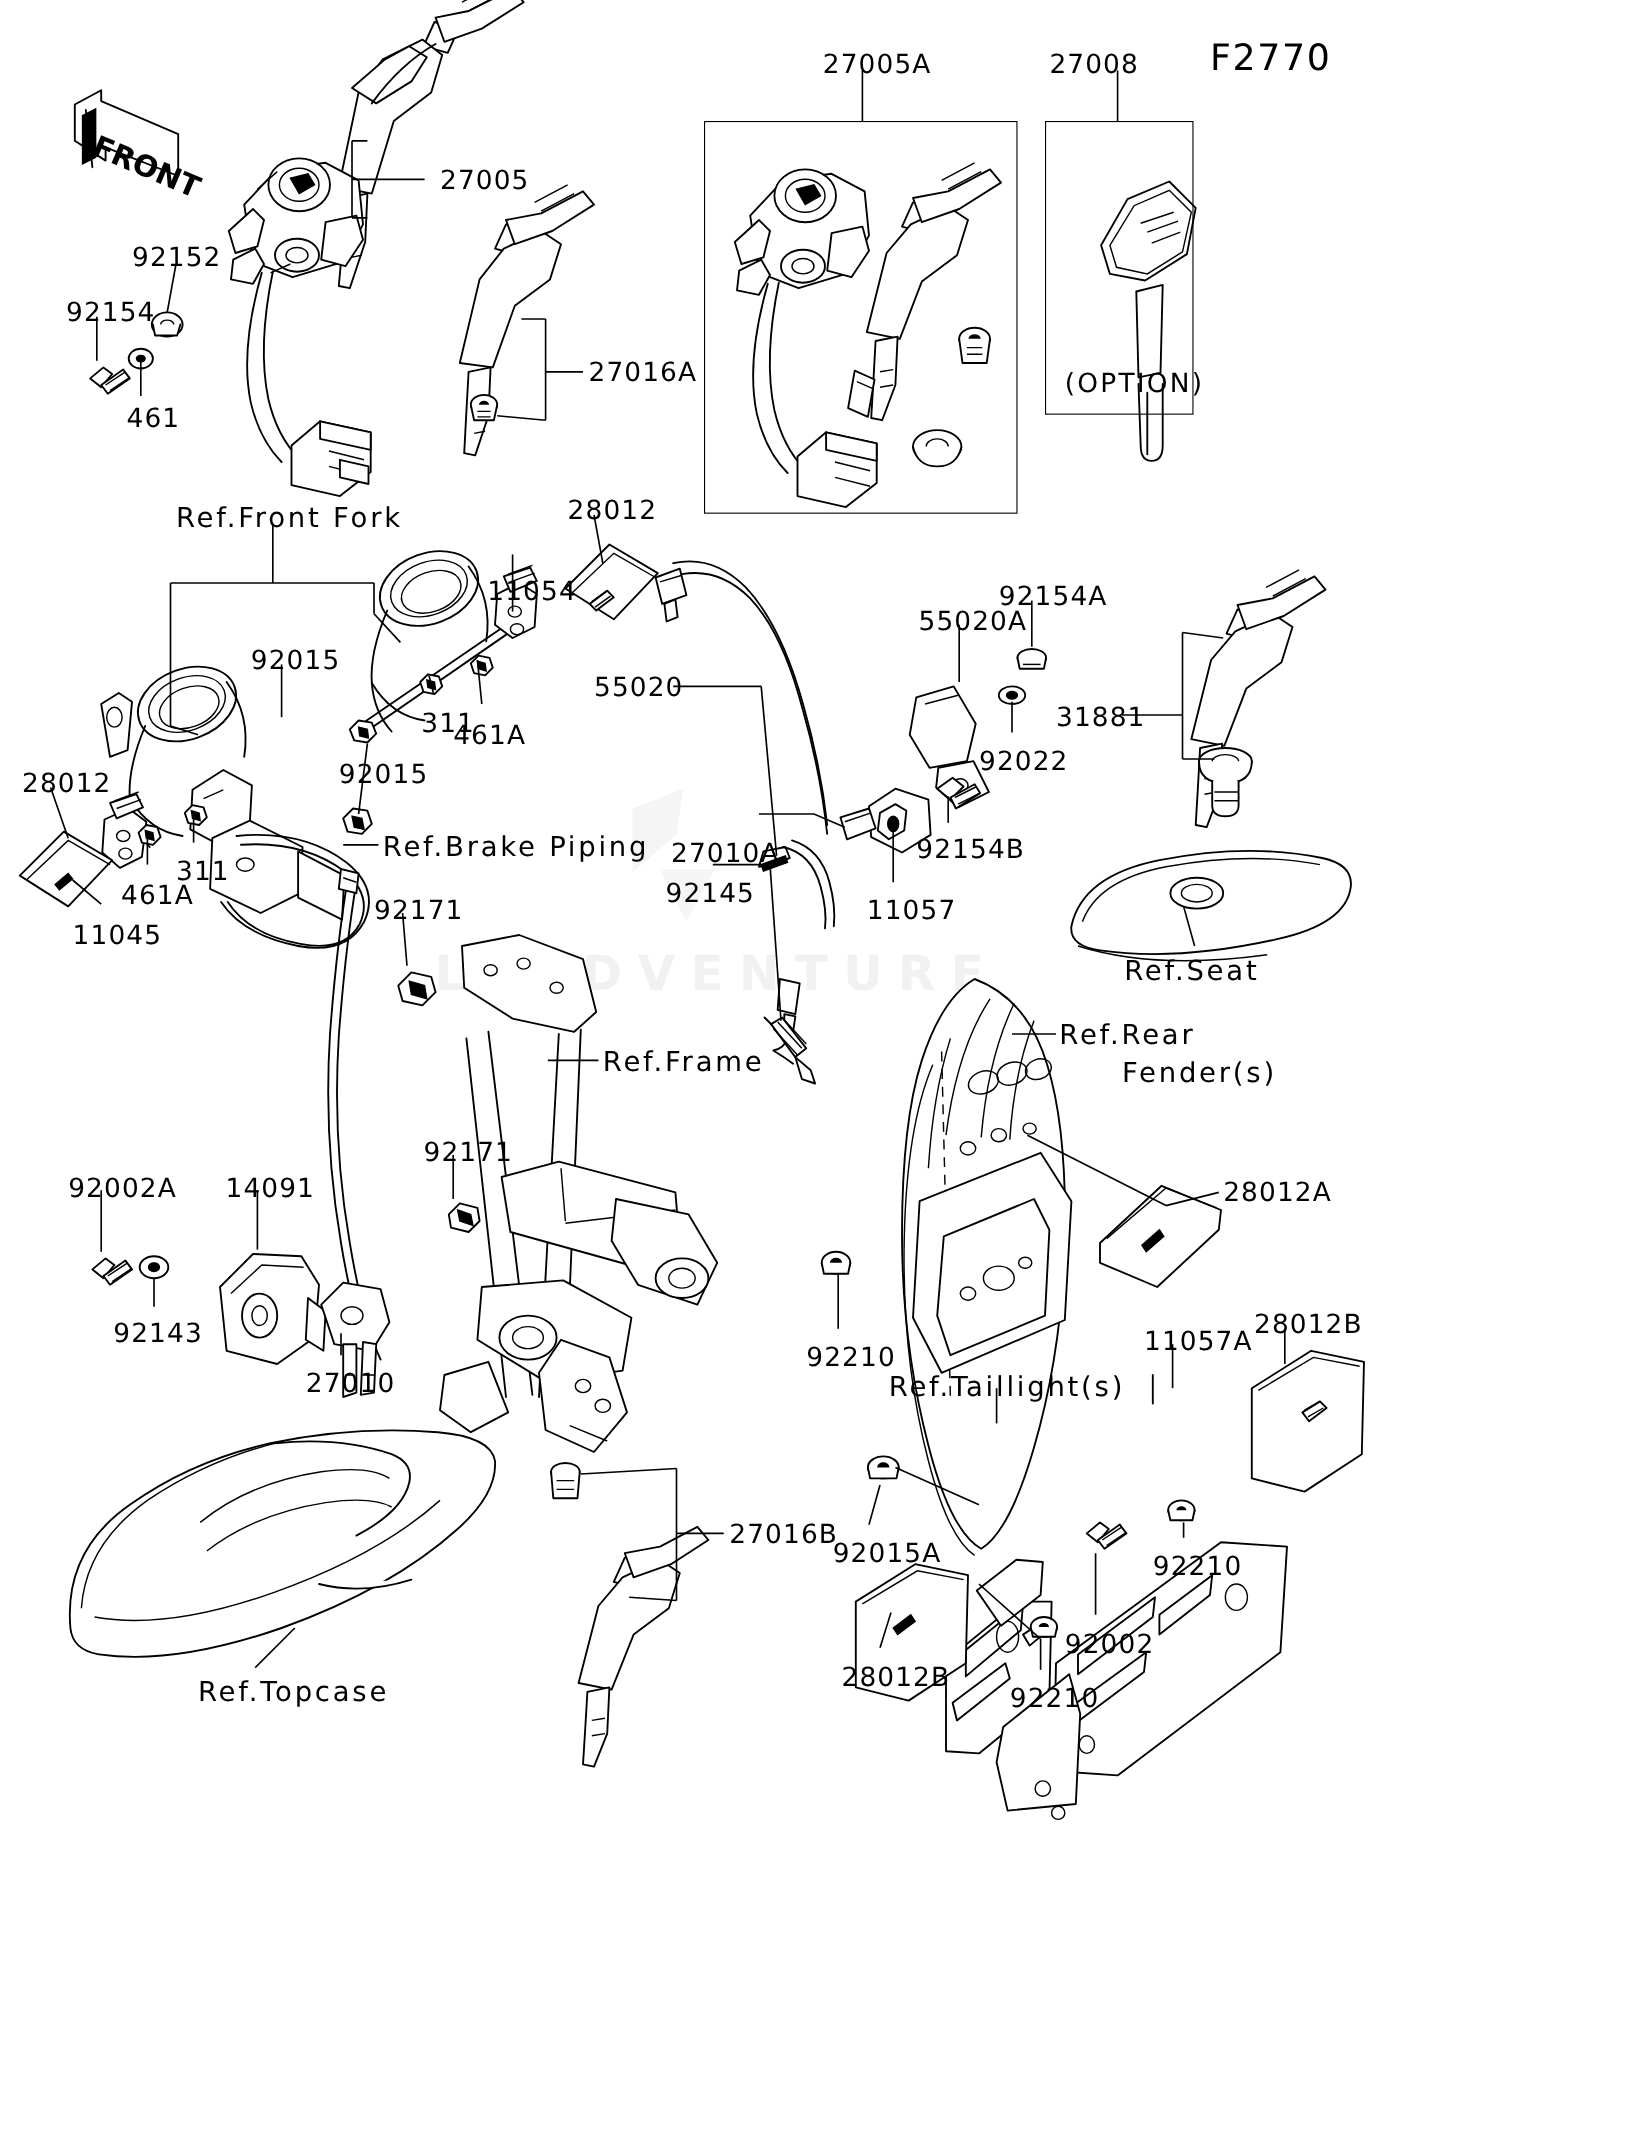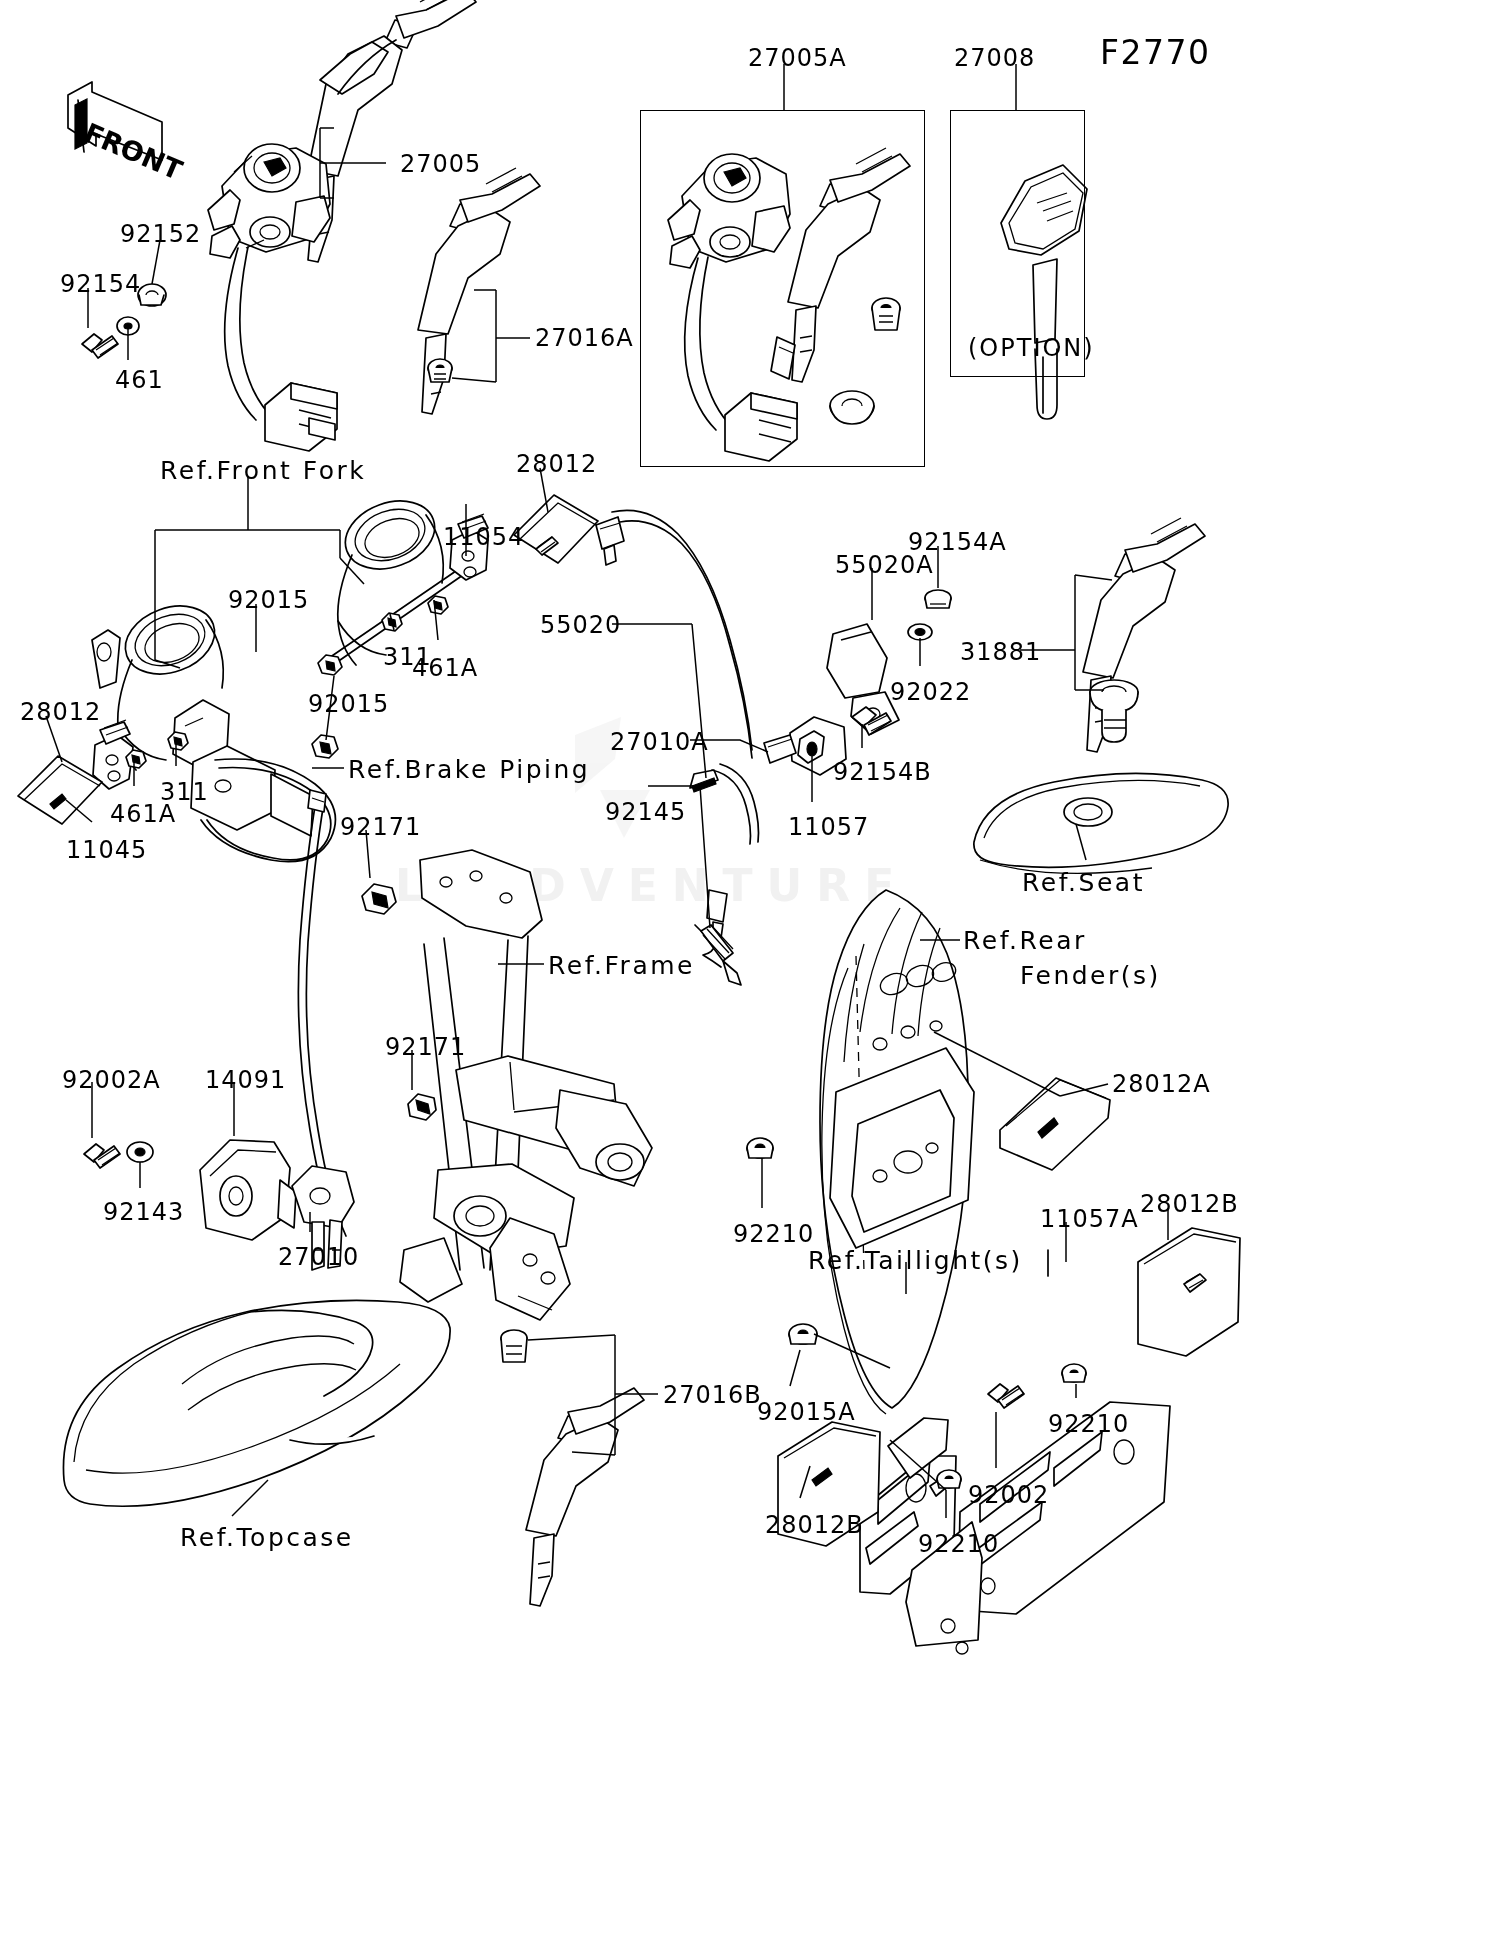--- a/index.html
+++ b/index.html
@@ -722,21 +722,21 @@
   <div class="lbl" style="left:412px;top:656px;">461A</div>
   <div class="lbl" style="left:20px;top:700px;">28012</div>
   <div class="lbl" style="left:110px;top:802px;">461A</div>
   <div class="lbl" style="left:160px;top:780px;">311</div>
   <div class="lbl" style="left:66px;top:838px;">11045</div>
   <div class="lbl ref" style="left:348px;top:757px;">Ref.Brake Piping</div>
   <div class="lbl" style="left:540px;top:613px;">55020</div>
   <div class="lbl" style="left:835px;top:553px;">55020A</div>
   <div class="lbl" style="left:908px;top:530px;">92154A</div>
   <div class="lbl" style="left:890px;top:680px;">92022</div>
-  <div class="lbl" style="left:610px;top:730px;">27010A</div>
+  <div class="lbl" style="left:610px;top:764px;">27010A</div>
   <div class="lbl" style="left:833px;top:760px;">92154B</div>
   <div class="lbl" style="left:788px;top:815px;">11057</div>
   <div class="lbl" style="left:605px;top:800px;">92145</div>
   <div class="lbl" style="left:960px;top:640px;">31881</div>
   <div class="lbl ref" style="left:1022px;top:870px;">Ref.Seat</div>
   <div class="lbl" style="left:340px;top:815px;">92171</div>
   <div class="lbl ref" style="left:548px;top:953px;">Ref.Frame</div>
   <div class="lbl ref" style="left:963px;top:928px;">Ref.Rear</div>
   <div class="lbl ref" style="left:1020px;top:963px;">Fender(s)</div>
   <div class="lbl" style="left:1112px;top:1072px;">28012A</div>

